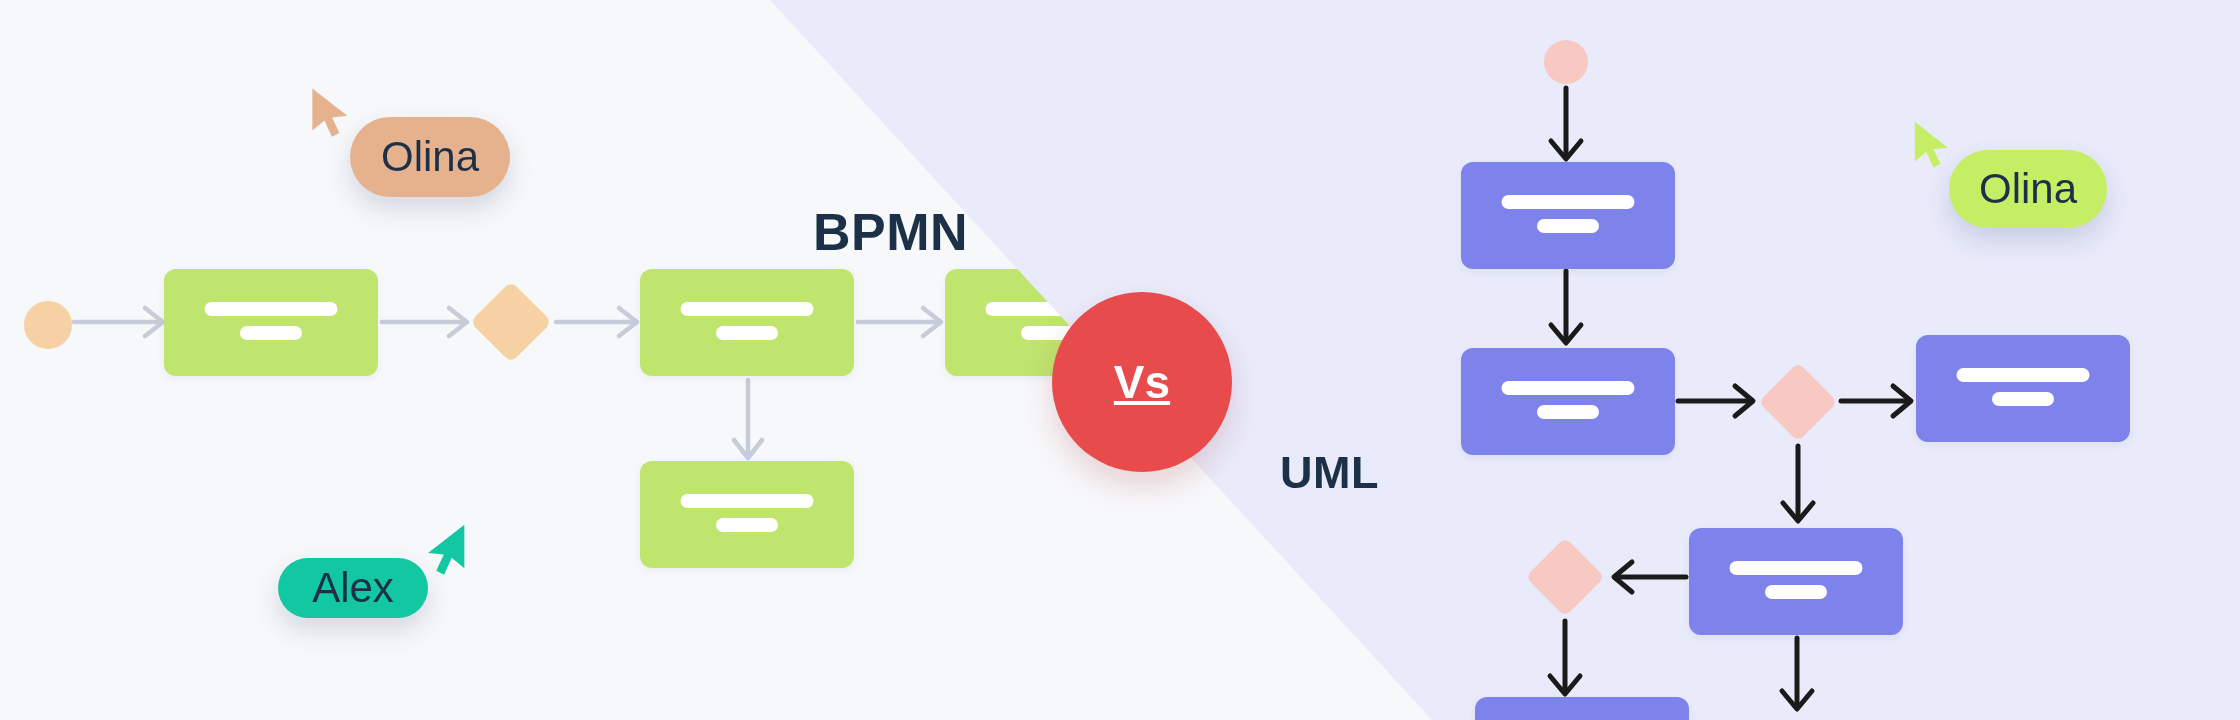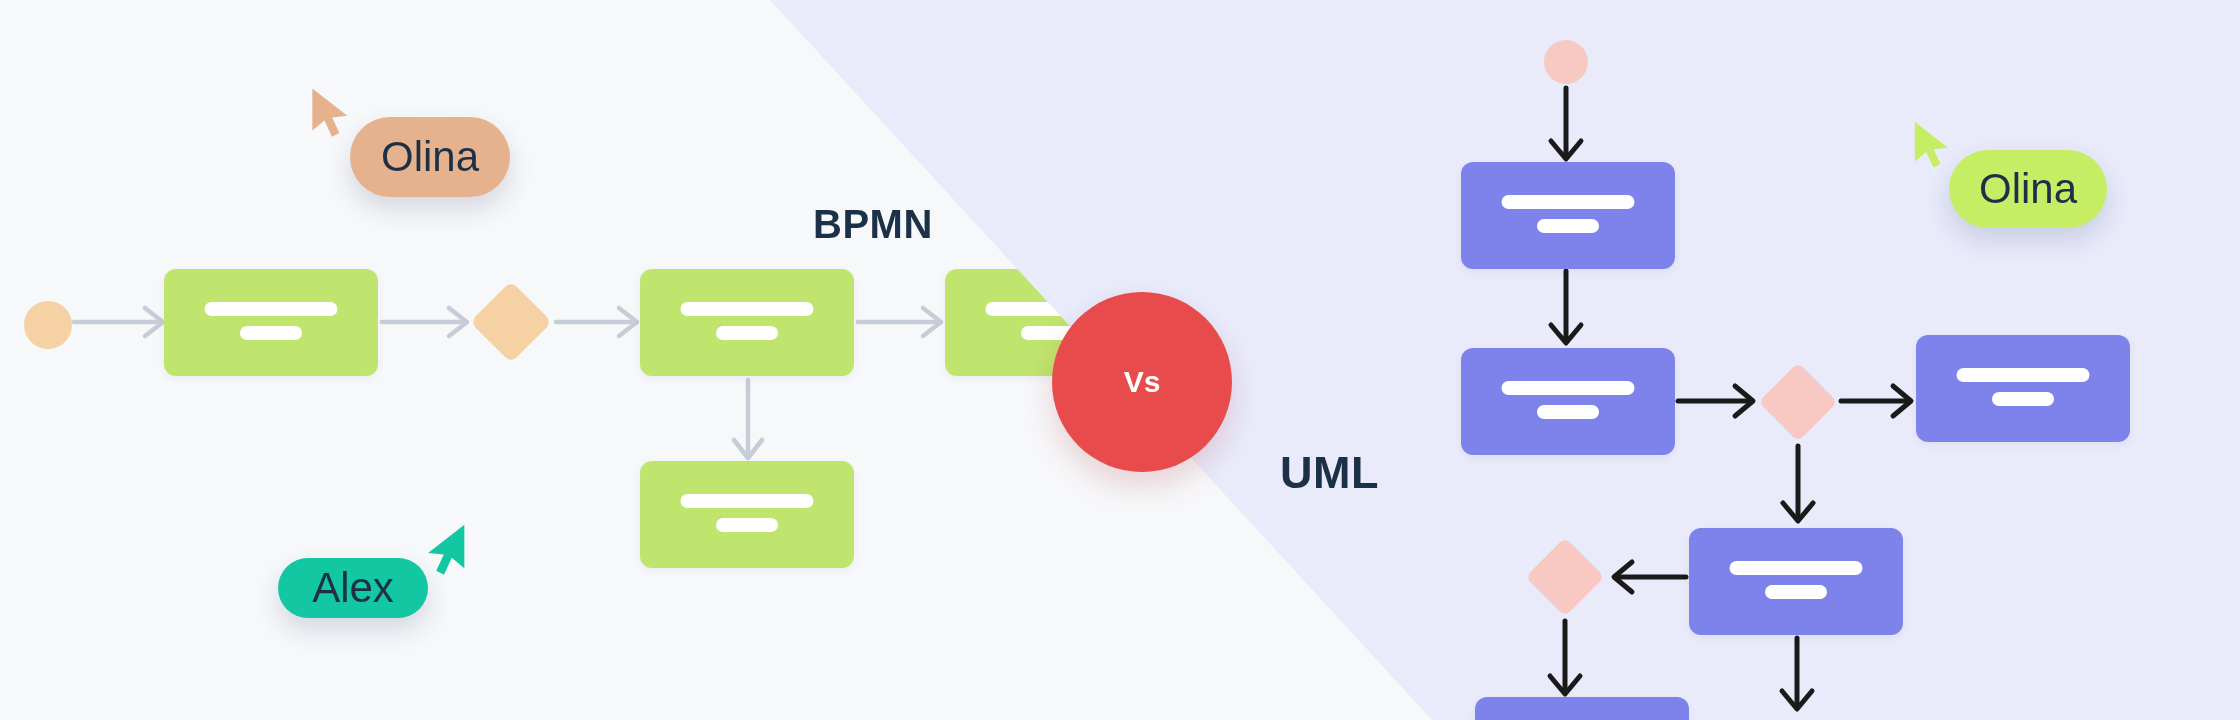--- a/index.html
+++ b/index.html
@@ -35,27 +35,27 @@
   .start.bpmn{left:24px;top:301px;width:48px;height:48px;background:var(--peach);}
   .start.uml{left:1544px;top:40px;width:44px;height:44px;background:var(--pink);}
   
   .diamond{position:absolute;transform:rotate(45deg);}
   .diamond.peach{left:482px;top:293px;width:58px;height:58px;background:var(--peach);border-radius:8px;}
   .diamond.pink{width:56px;height:56px;background:var(--pink);border-radius:7px;}
   .diamond.d1{left:1770px;top:374px;}
   .diamond.d2{left:1537px;top:549px;}
   
   .section-title{position:absolute;color:var(--navy);font-weight:800;letter-spacing:.5px;}
-  .title-bpmn{left:813px;top:202px;font-size:40px;}
+  .title-bpmn{left:813px;top:202px;font-size:52px;}
   .title-uml{left:1280px;top:447px;font-size:45px;}
   
   .vs{position:absolute;left:1052px;top:292px;width:180px;height:180px;border-radius:50%;
       background:var(--red);display:flex;align-items:center;justify-content:center;
       box-shadow:0 14px 30px rgba(160,40,40,.18);}
-  .vs span{color:#fff;font-weight:700;font-size:30px;}
+  .vs span{color:#fff;font-weight:700;font-size:46px;text-decoration:underline;}
   
   .pill{position:absolute;border-radius:999px;display:flex;align-items:center;justify-content:center;
         color:var(--navy);font-size:42px;box-shadow:0 12px 26px rgba(40,50,100,.16);}
   .pill.olina{left:350px;top:117px;width:160px;height:80px;background:var(--tan);}
   .pill.alex{left:278px;top:558px;width:150px;height:60px;background:var(--teal);}
   .pill.kalif{left:1949px;top:150px;width:158px;height:78px;background:var(--lime);}
   .cursor{position:absolute;}
   .cursor svg{display:block;}
   .cursor.olina{left:303px;top:84px;width:56px;height:58px;color:var(--tan);}
   .cursor.alex{left:416px;top:519px;width:58px;height:62px;color:var(--teal);transform:scaleX(-1);}

